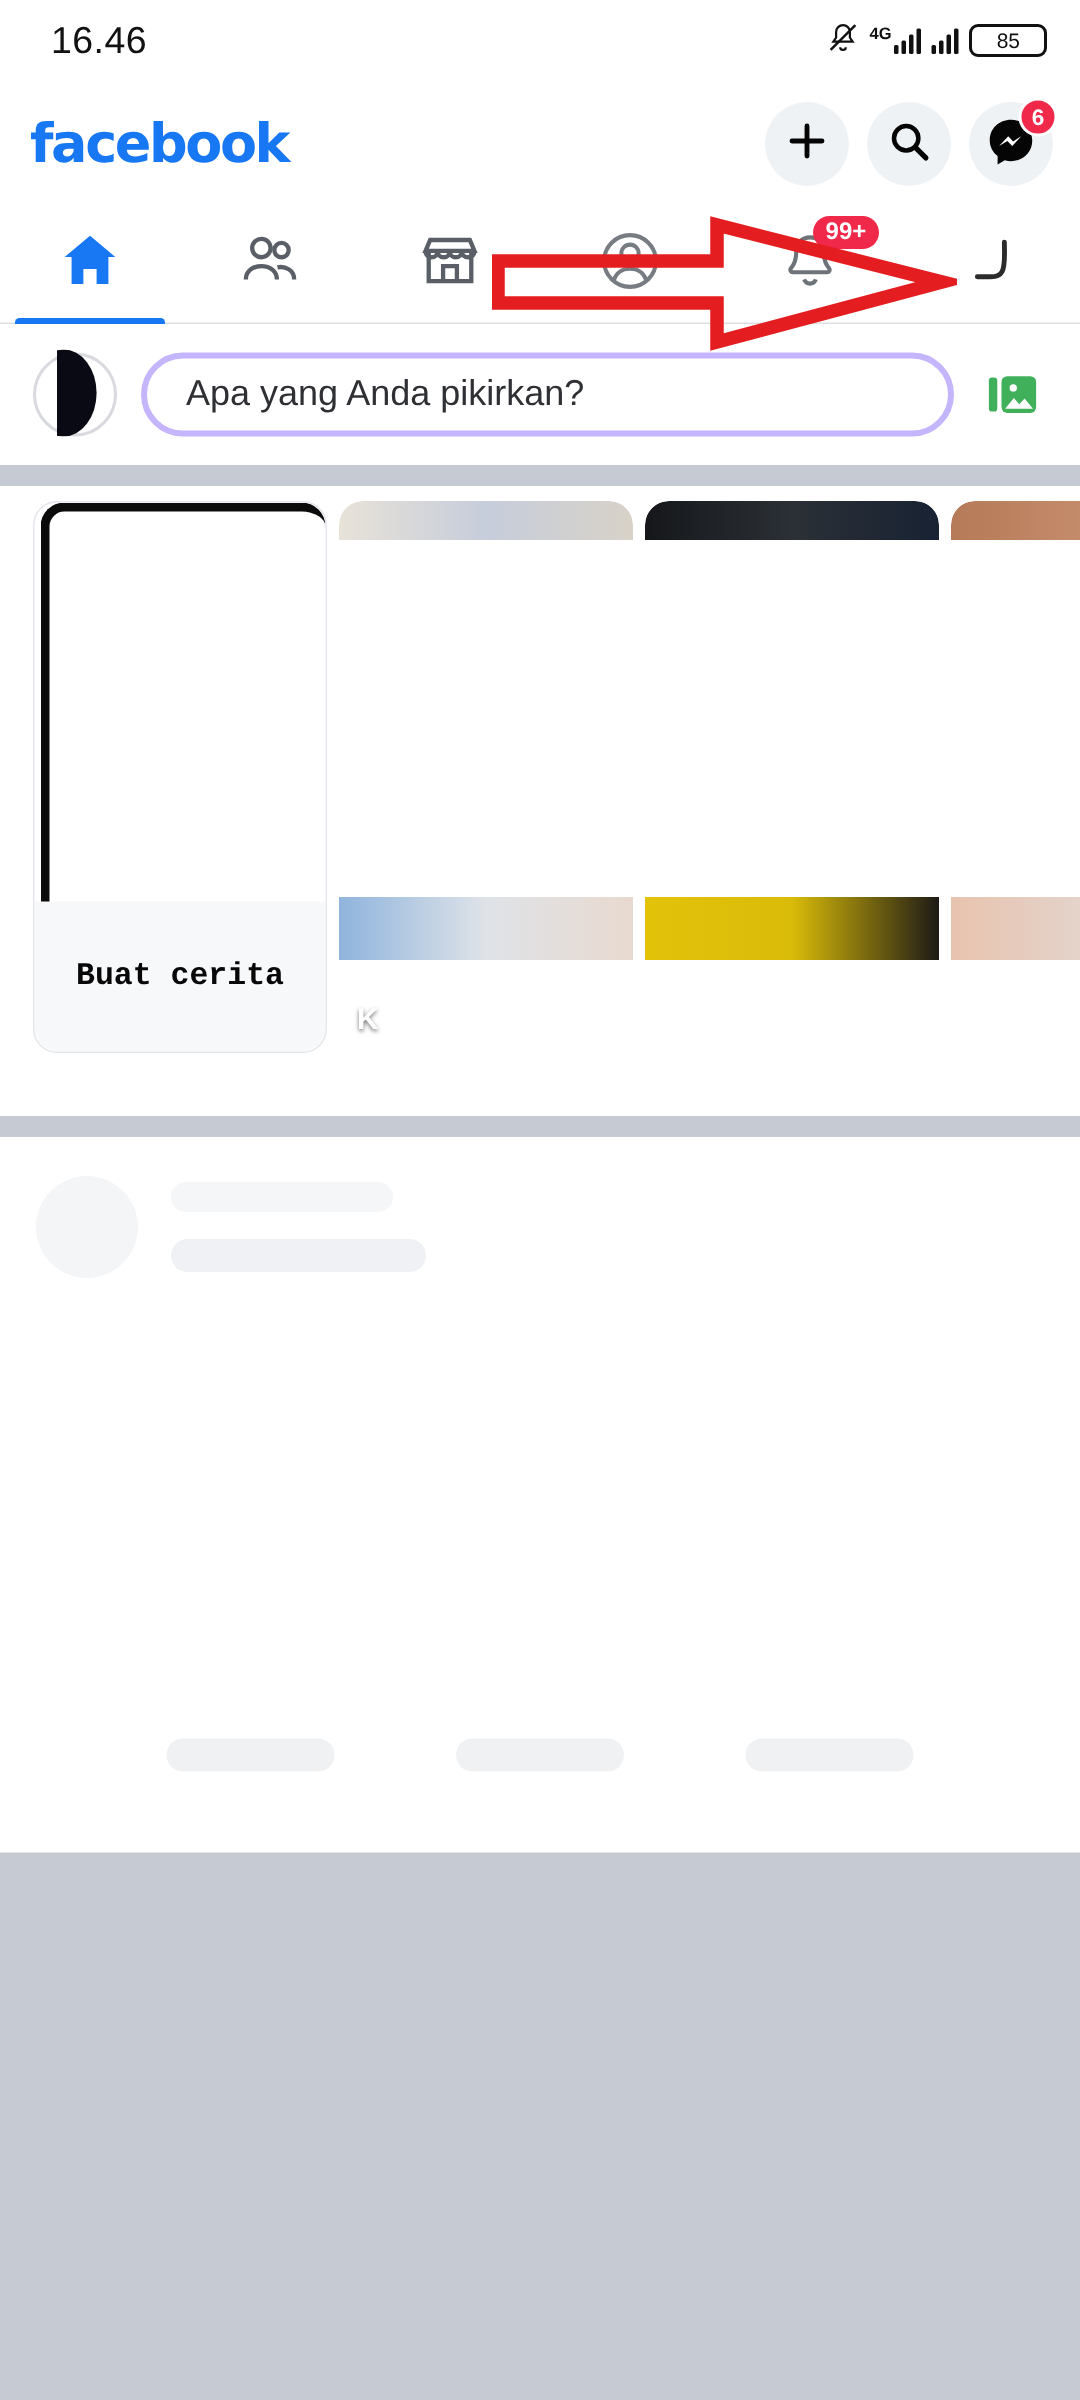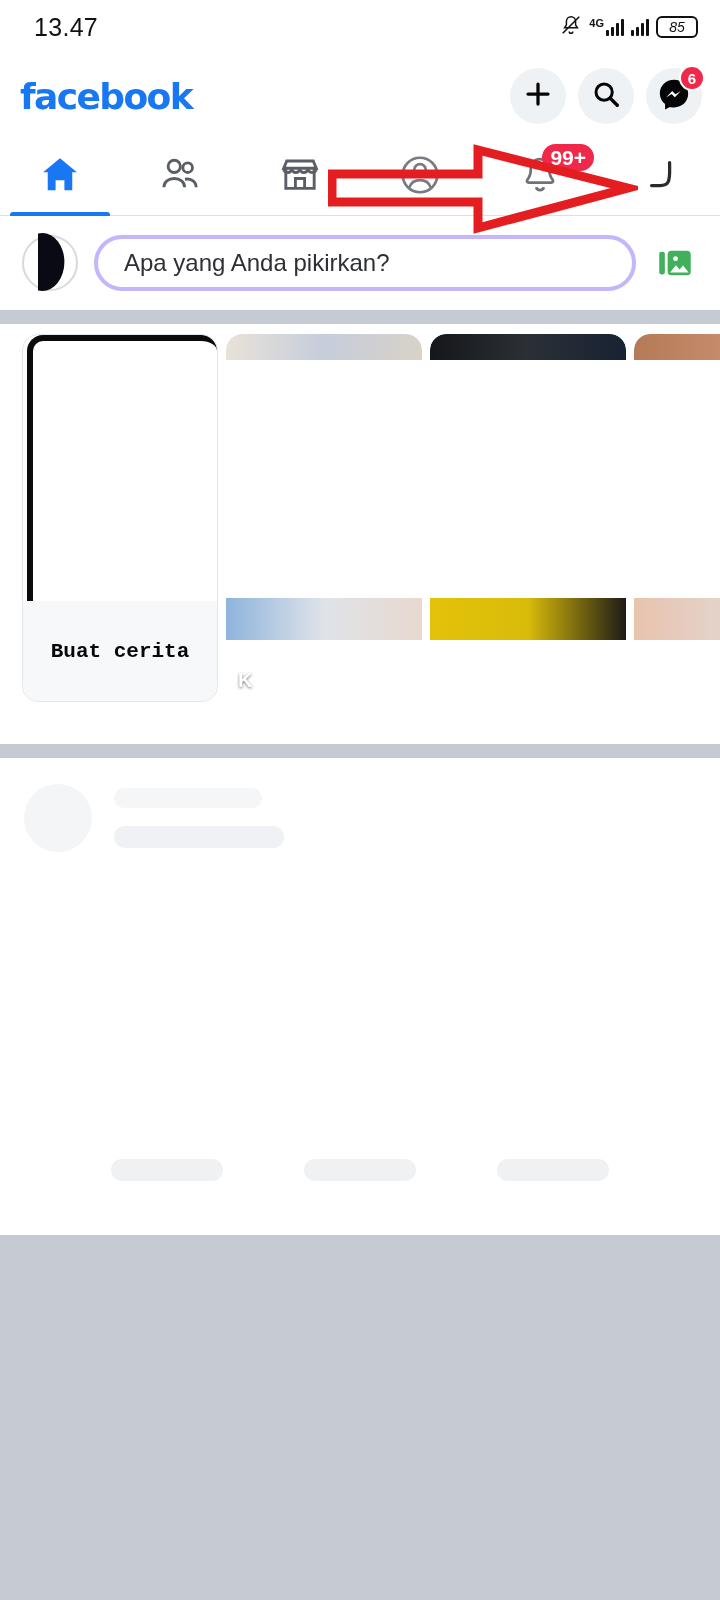--- a/index.html
+++ b/index.html
@@ -49,23 +49,22 @@
   .bars i:nth-child(3){height:13px;}
   .bars i:nth-child(4){height:17px;}
   .battery {
     border:2px solid #111;
     border-radius:6px;
     height:22px;
     min-width:42px;
     display:flex;
     align-items:center;
     justify-content:center;
-    padding:0 6px;
-    position:relative;
-    font-style:italic;
+    padding:0 16px;
+    position:relative;
   }
   .battery-text { font-size:14px; color:#111; font-weight:500; line-height:1; }
 
   
   .fb-header {
     height:84px;
     display:flex;
     align-items:center;
     justify-content:space-between;
     padding:0 18px 0 20px;
@@ -120,21 +119,21 @@
     width:84%;
     height:4px;
     background:#1877F2;
     border-radius:3px 3px 0 0;
   }
   .tab-badge {
     position:absolute;
     top:6px; left:52%;
     background:#F02849;
     color:#fff;
-    font-size:21px;
+    font-size:16px;
     font-weight:bold;
     border-radius:999px;
     padding:3px 8px;
     line-height:1;
   }
 
   
   .composer {
     height:94px;
     display:flex;
@@ -274,21 +273,21 @@
     left:328px; top:142px;
     width:310px; height:92px;
     pointer-events:none;
     z-index:50;
   }
 </style>
 </head>
 <body>
 
 <div class="statusbar">
-  <div class="status-time">13.47</div>
+  <div class="status-time">16.46</div>
   <div class="status-right">
     <span>
       <svg width="22" height="24" viewBox="0 0 24 24">
           <path d="M12 3a5 5 0 0 0-5 5v4l-2 3h14l-2-3V8a5 5 0 0 0-5-5z" fill="none" stroke="#111" stroke-width="1.6"></path>
           <path d="M10 19a2 2 0 0 0 4 0" fill="none" stroke="#111" stroke-width="1.6"></path>
           <line x1="3" y1="21" x2="21" y2="3" stroke="#111" stroke-width="1.8"></line>
         </svg>
     </span>
     <span class="signal-4g">
       <span class="g-label">4G</span>

